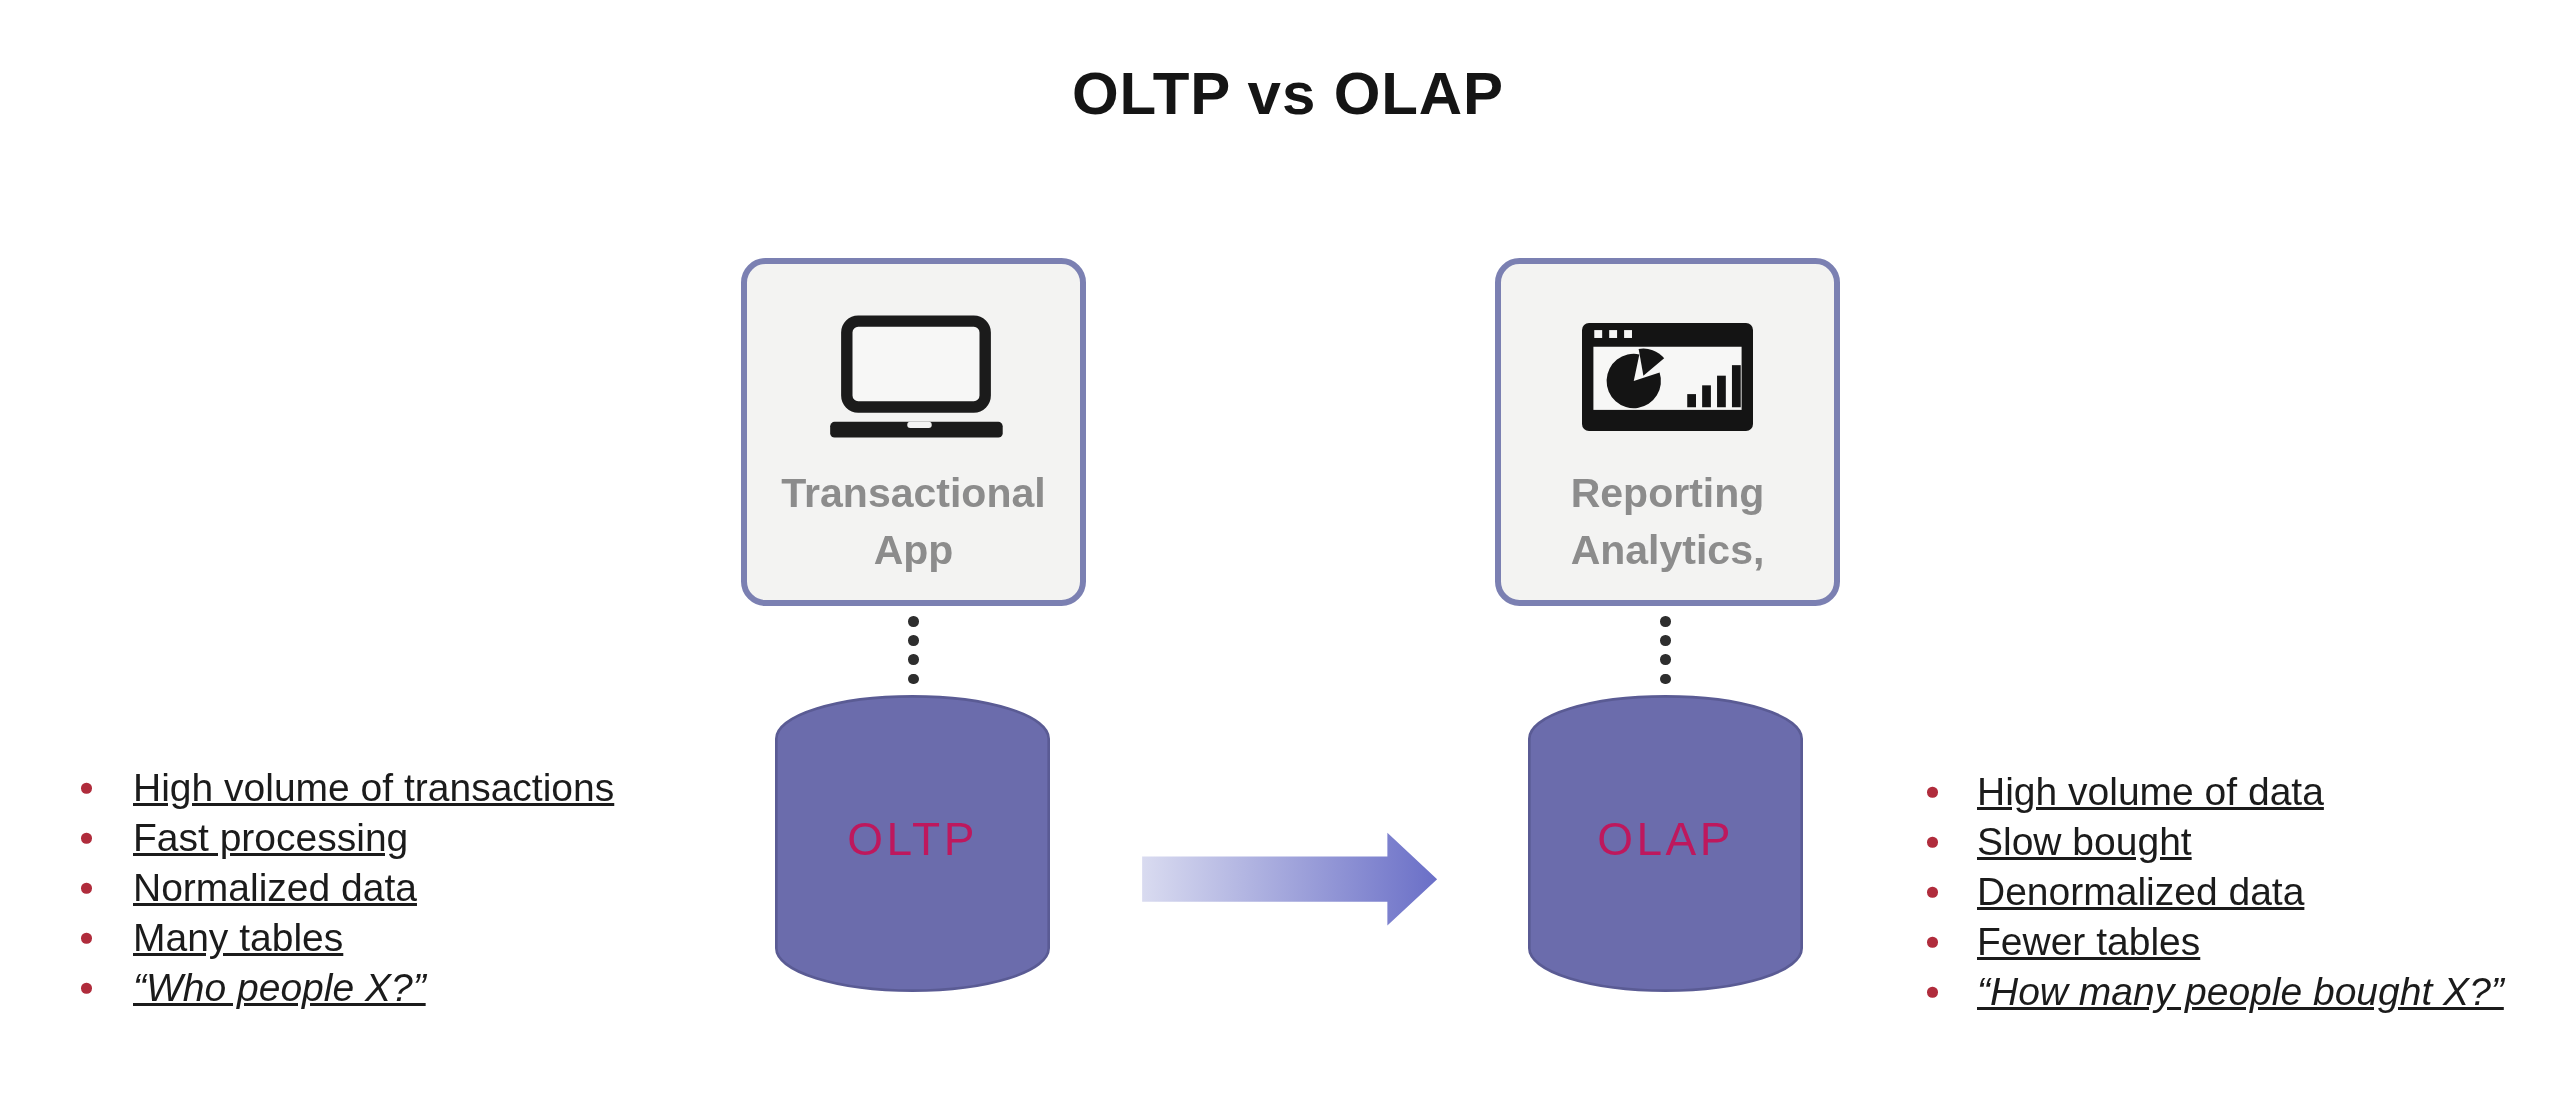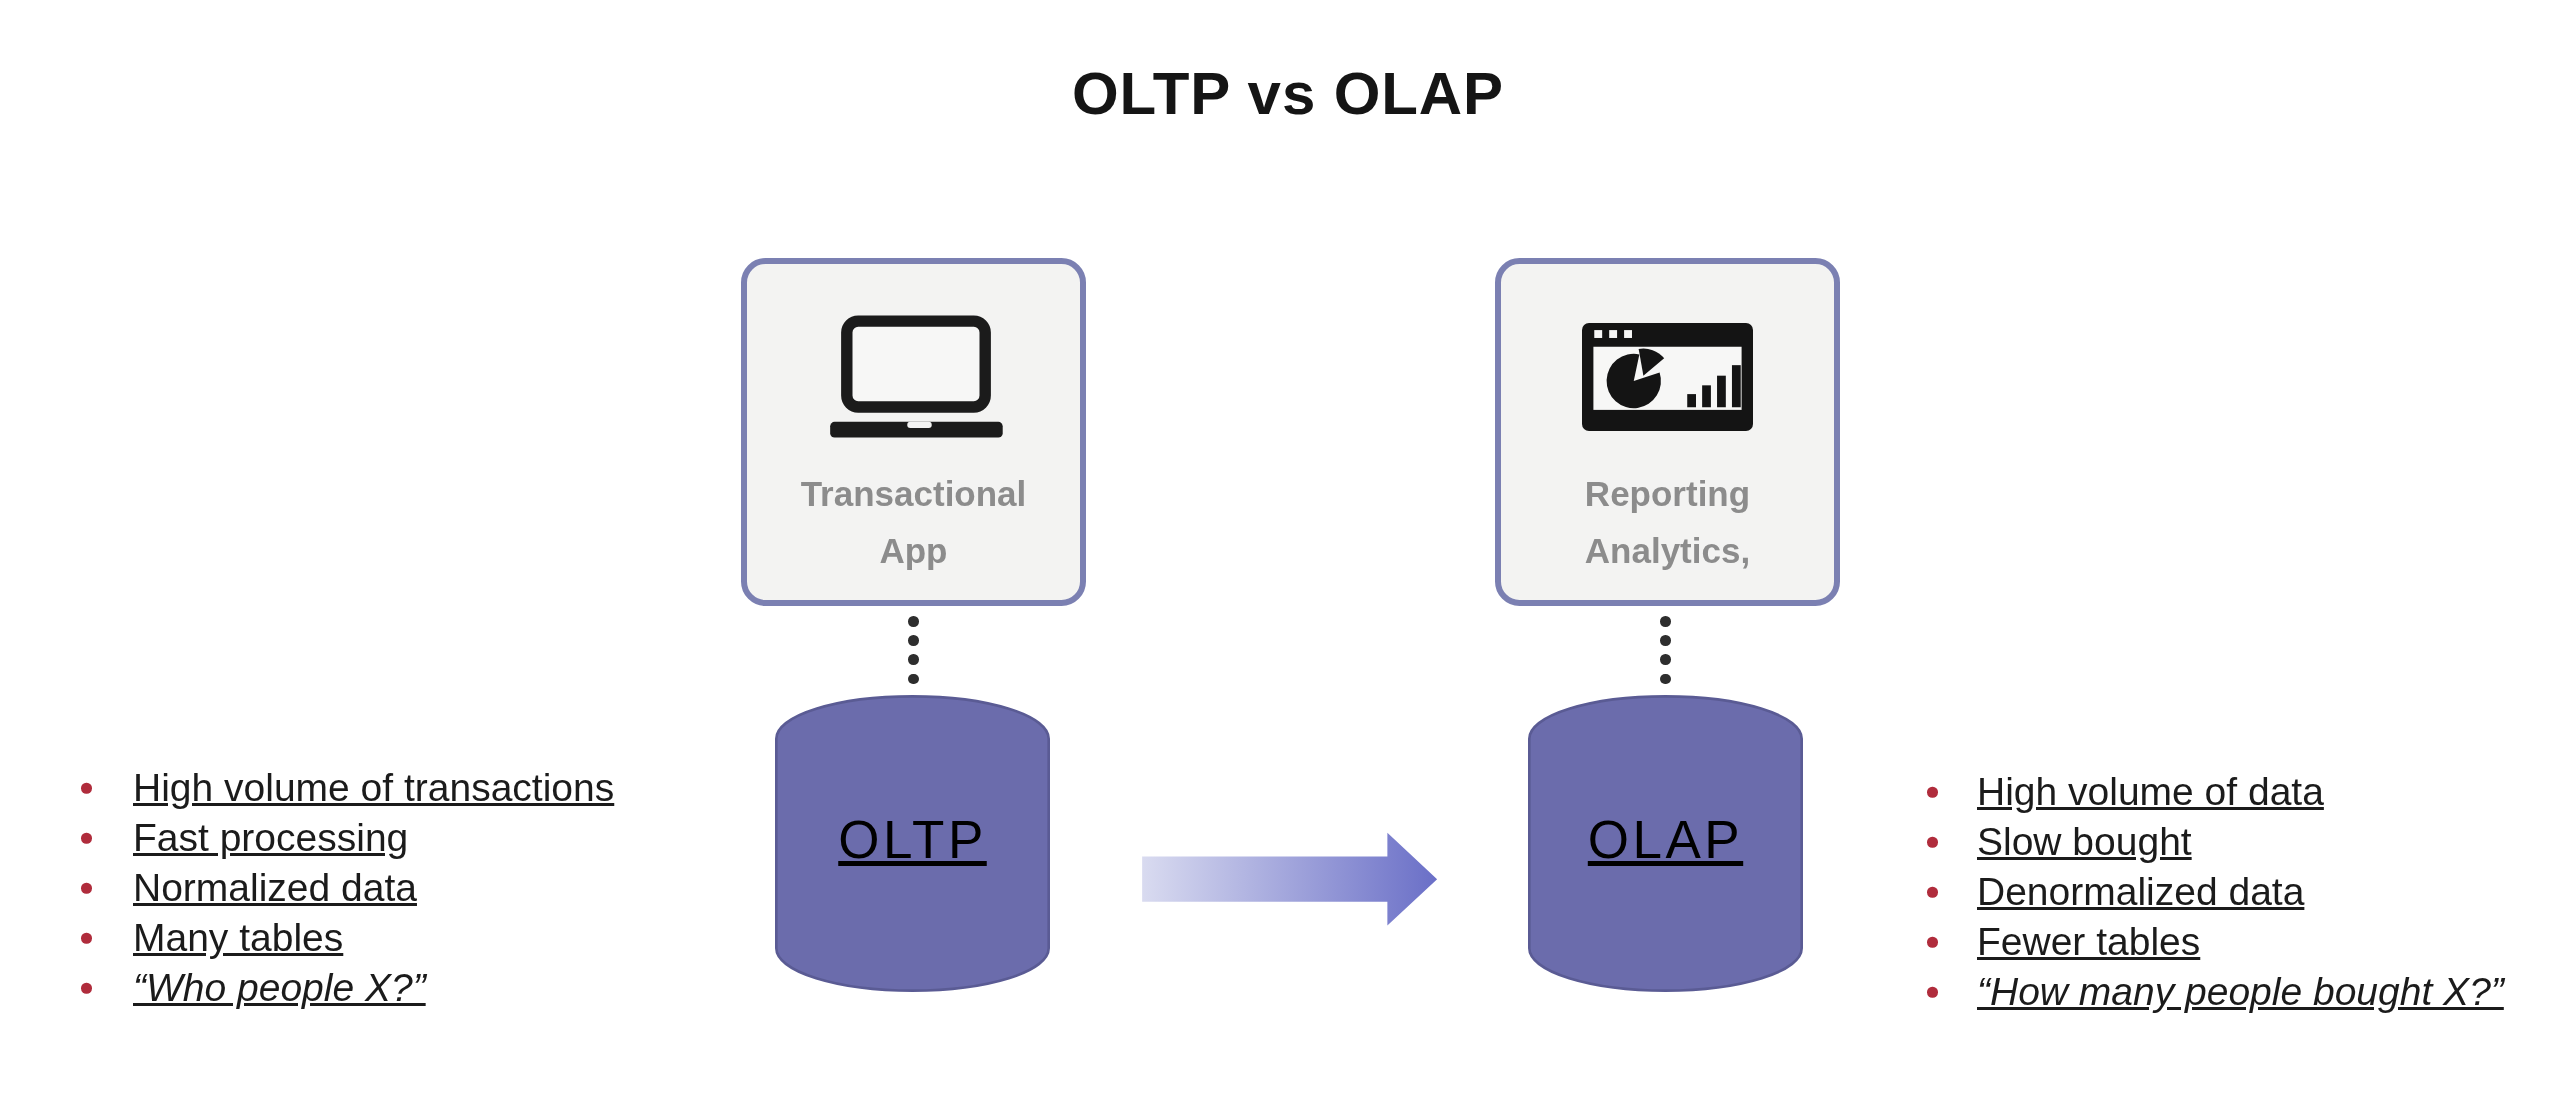--- a/index.html
+++ b/index.html
@@ -16,38 +16,38 @@
 
   
   .app-box {
     position:absolute; top:258px; width:345px; height:348px; box-sizing:border-box;
     background:#f3f3f2; border:6.1px solid #7b80b2; border-radius:24.5px;
   }
   .app-box.left  { left:741px; }
   .app-box.right { left:1495px; }
   .box-label {
     position:absolute; left:0; right:0; top:201px; text-align:center;
-    font-size:35px; font-weight:700; color:#8c8c8c; line-height:57px;
+    font-size:41px; font-weight:700; color:#8c8c8c; line-height:57px;
   }
   .laptop-svg { position:absolute; left:77px; top:51px; }
   .dash-svg   { position:absolute; left:81px; top:59px; }
 
   
   .dots { position:absolute; top:616px; width:10.5px; }
   .dots.left  { left:908px; }
   .dots.right { left:1660px; }
   .dot { width:10.5px; height:10.5px; border-radius:50%; background:#2e2e2e; margin-bottom:8.7px; }
 
   
   .cyl { position:absolute; top:695px; width:275px; height:297px; }
   .cyl.left  { left:775px; }
   .cyl.right { left:1528px; }
   .cyl-label {
     position:absolute; left:0; right:0; top:115px; text-align:center;
-    font-size:53px; font-weight:400; color:#000000; letter-spacing:3.5px; line-height:59px;text-decoration:underline;
+    font-size:46px; font-weight:400; color:#be185d; letter-spacing:3.5px; line-height:59px;
   }
 
   
   .flow-arrow { position:absolute; left:1142px; top:832px; }
 
   
   .blist {
     position:absolute; margin:16px; padding:0; list-style:none;
     font-size:39px; color:#1b1b1b;text-decoration:underline;
   }

